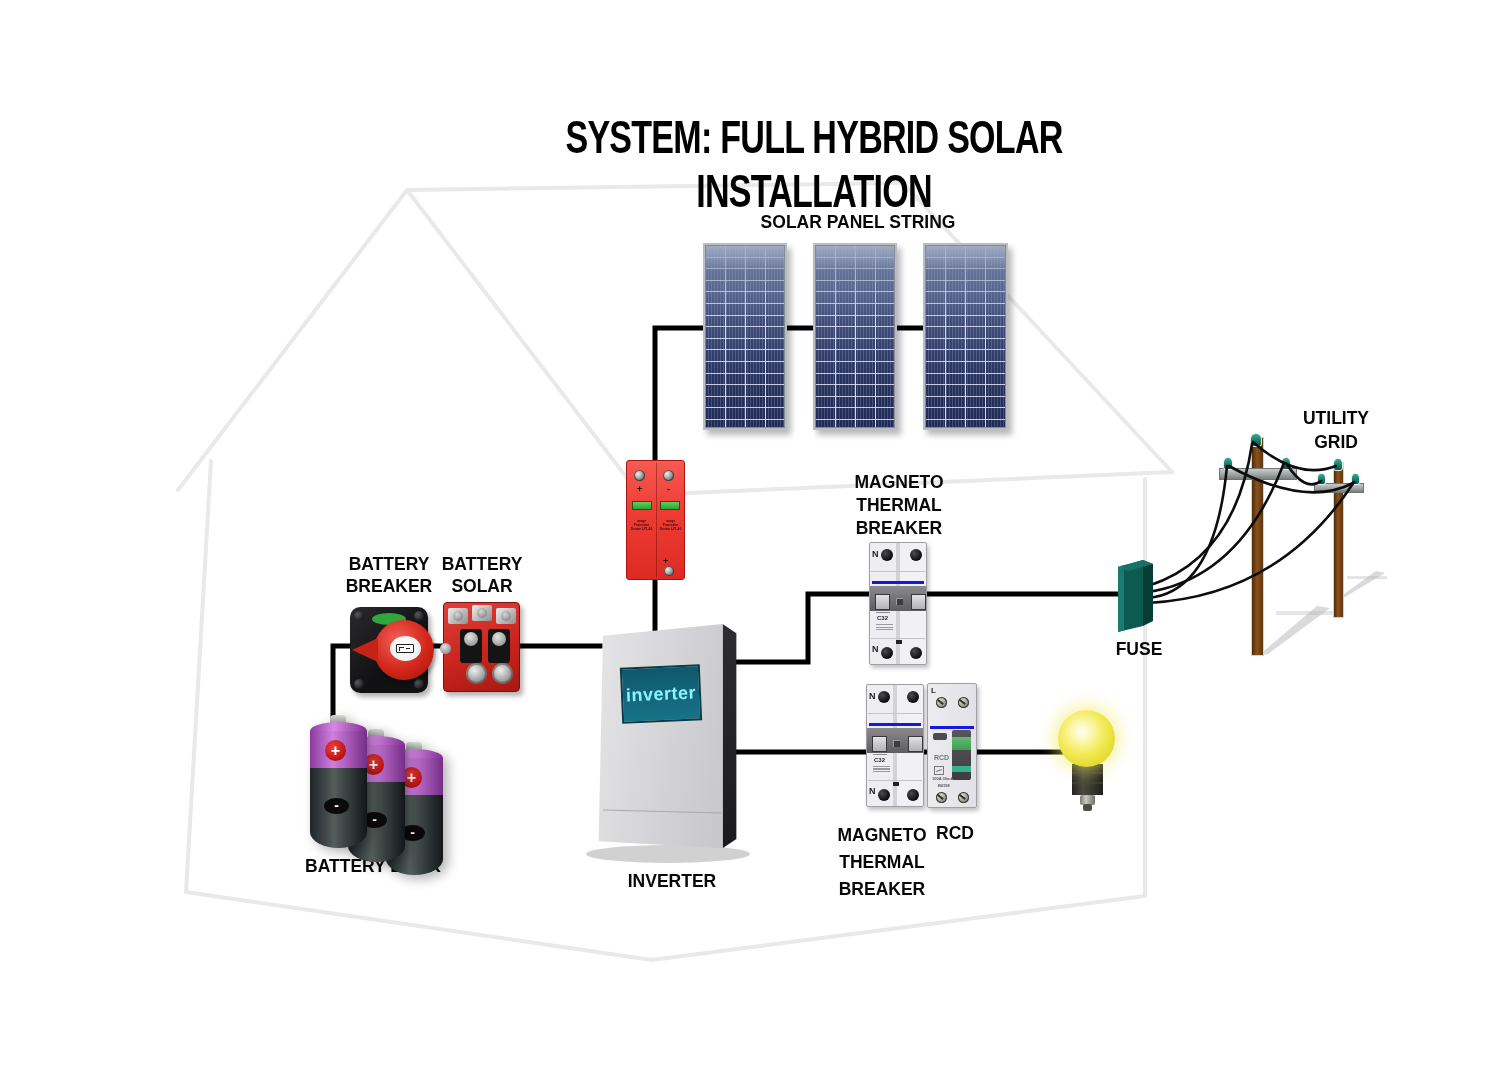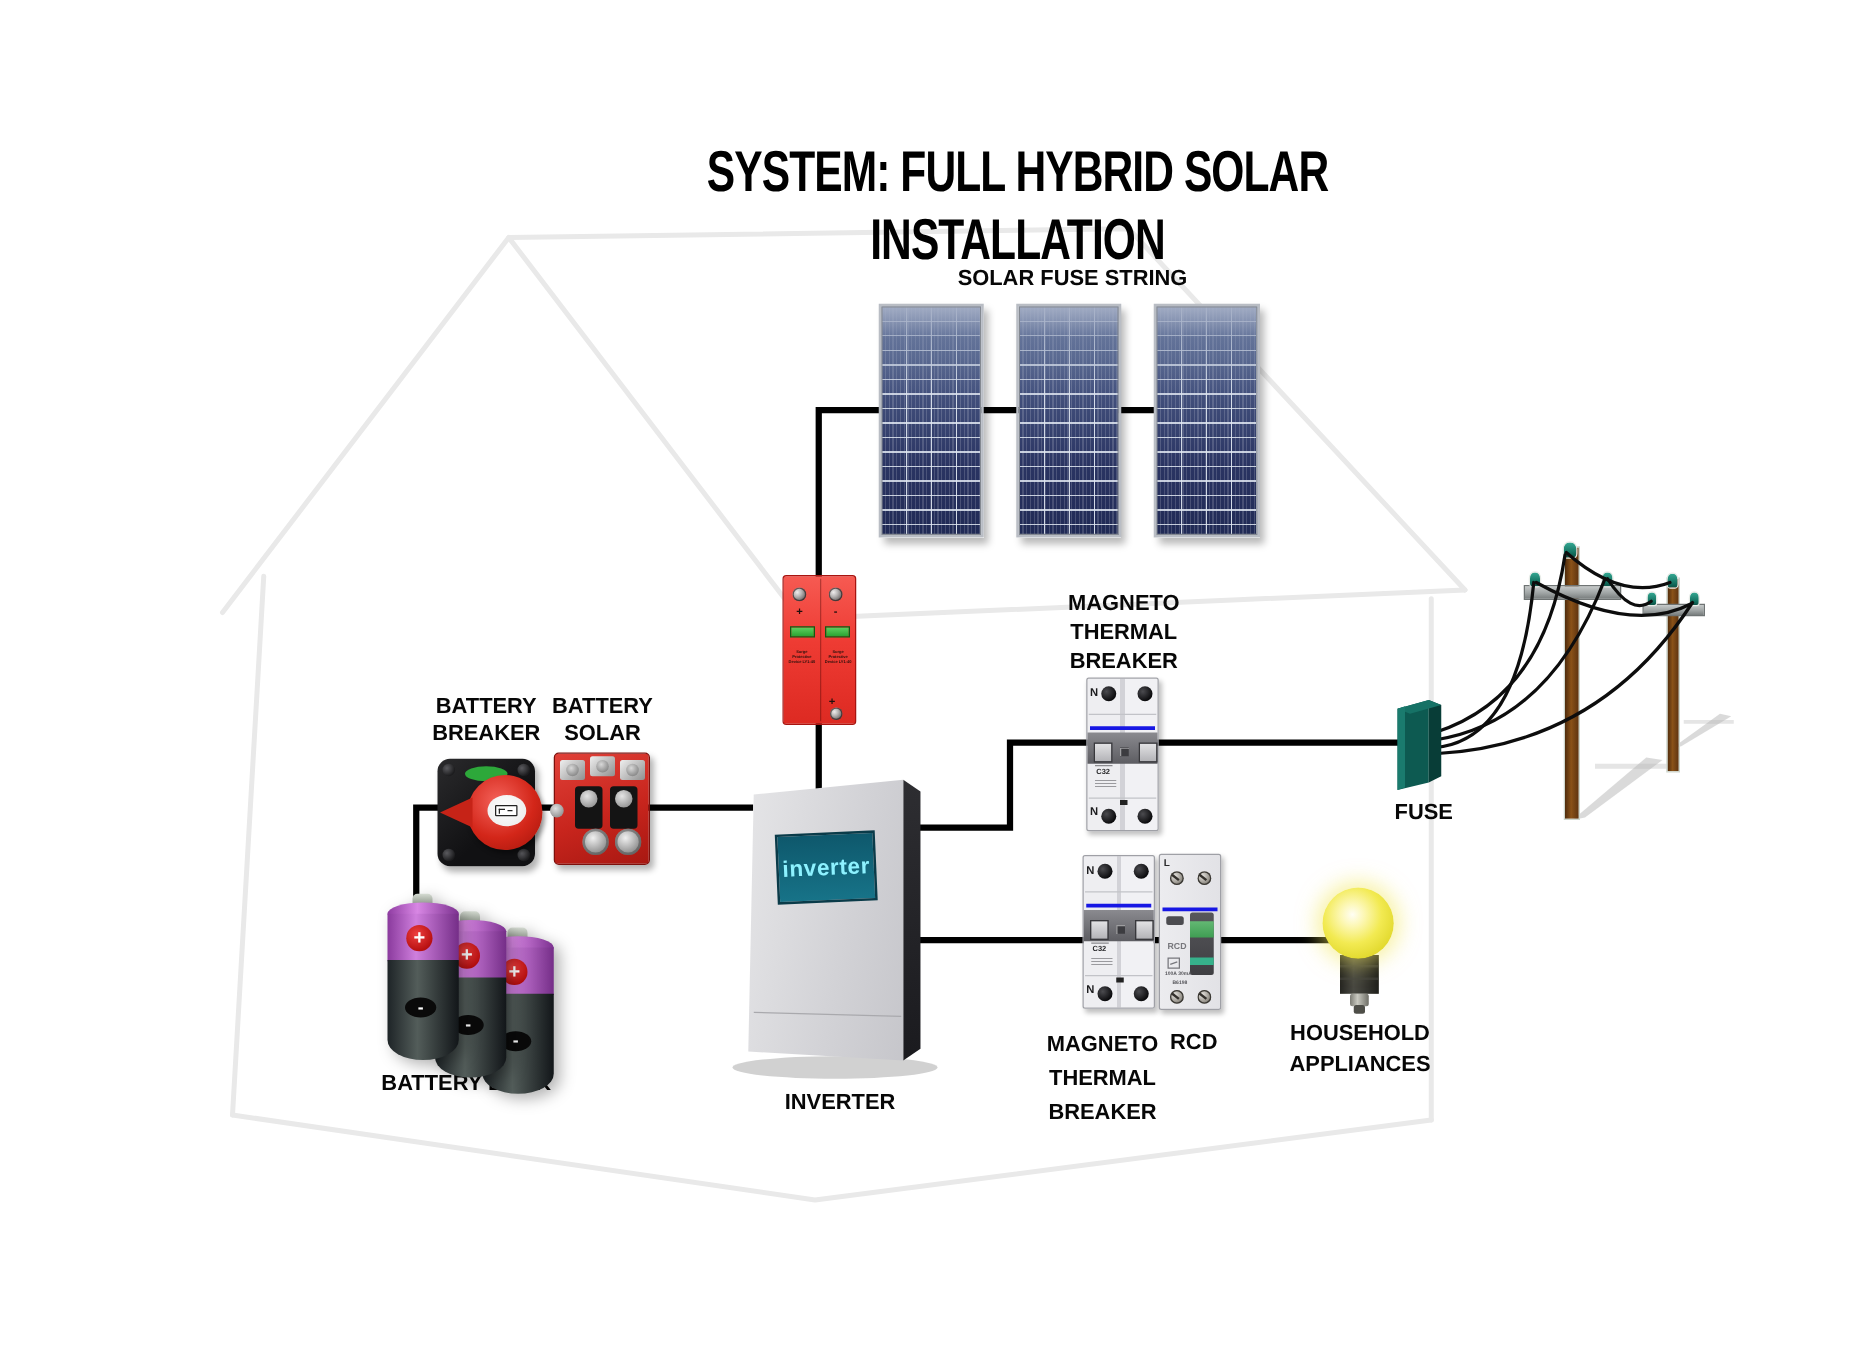--- a/index.html
+++ b/index.html
@@ -368,21 +368,21 @@
       <div class="bulb-band" style="top:8px;"></div>
       <div class="bulb-band" style="top:18px;"></div>
     </div>
     <div class="abs bulb-tip" style="left:24px;top:87px;"></div>
     <div class="abs bulb-nub" style="left:27px;top:96px;"></div>
     <div class="abs bulb-sphere" style="left:2px;top:2px;"></div>
   </div>
 
   <div class="abs" id="title">SYSTEM: FULL HYBRID SOLAR INSTALLATION</div>
 
-  <div class="abs lbl" style="left:708px;top:211px;width:300px;">SOLAR FUSE STRING</div>
+  <div class="abs lbl" style="left:708px;top:211px;width:300px;">SOLAR PANEL STRING</div>
 
 
   <div class="abs lbl" style="left:314px;top:553px;width:150px;">
     <span>BATTERY</span>
     <span>BREAKER</span>
   </div>
 
   <div class="abs lbl" style="left:407px;top:553px;width:150px;">
     <span>BATTERY</span>
     <span>SOLAR</span>
@@ -401,19 +401,19 @@
   <div class="abs lbl" style="left:807px;top:822px;width:150px;line-height:27px;">
     <span>MAGNETO</span>
     <span>THERMAL</span>
     <span>BREAKER</span>
   </div>
 
   <div class="abs lbl" style="left:925px;top:822px;width:60px;">RCD</div>
 
   <div class="abs lbl" style="left:1064px;top:638px;width:150px;">FUSE</div>
 
-
-  <div class="abs lbl" style="left:1013px;top:814px;width:150px;line-height:25px;">
-    <span>HOUSEHOLD</span>
-    <span>APPLIANCES</span>
-  </div>
+  <div class="abs lbl" style="left:1261px;top:406px;width:150px;line-height:24px;">
+    <span>UTILITY</span>
+    <span>GRID</span>
+  </div>
+
 
 </div>
 
 </body></html>

